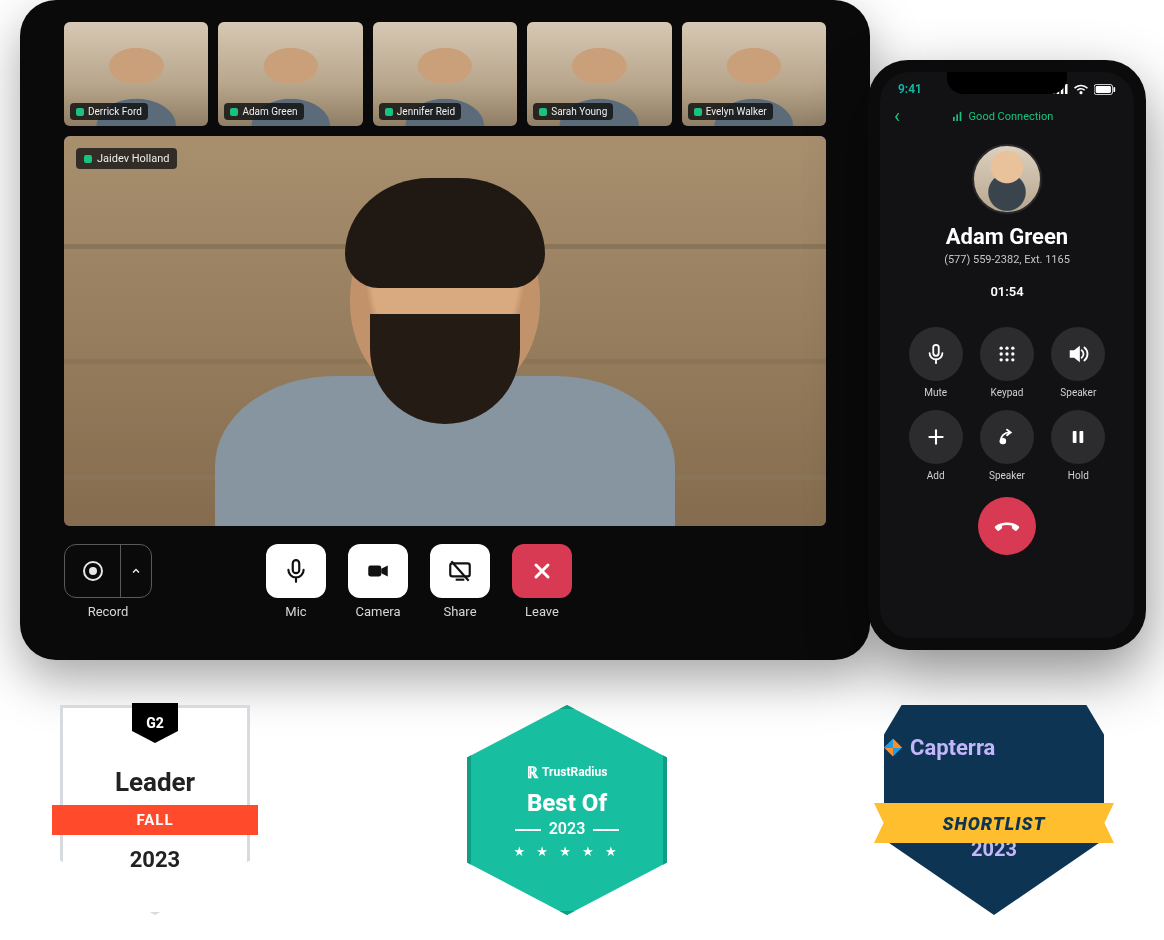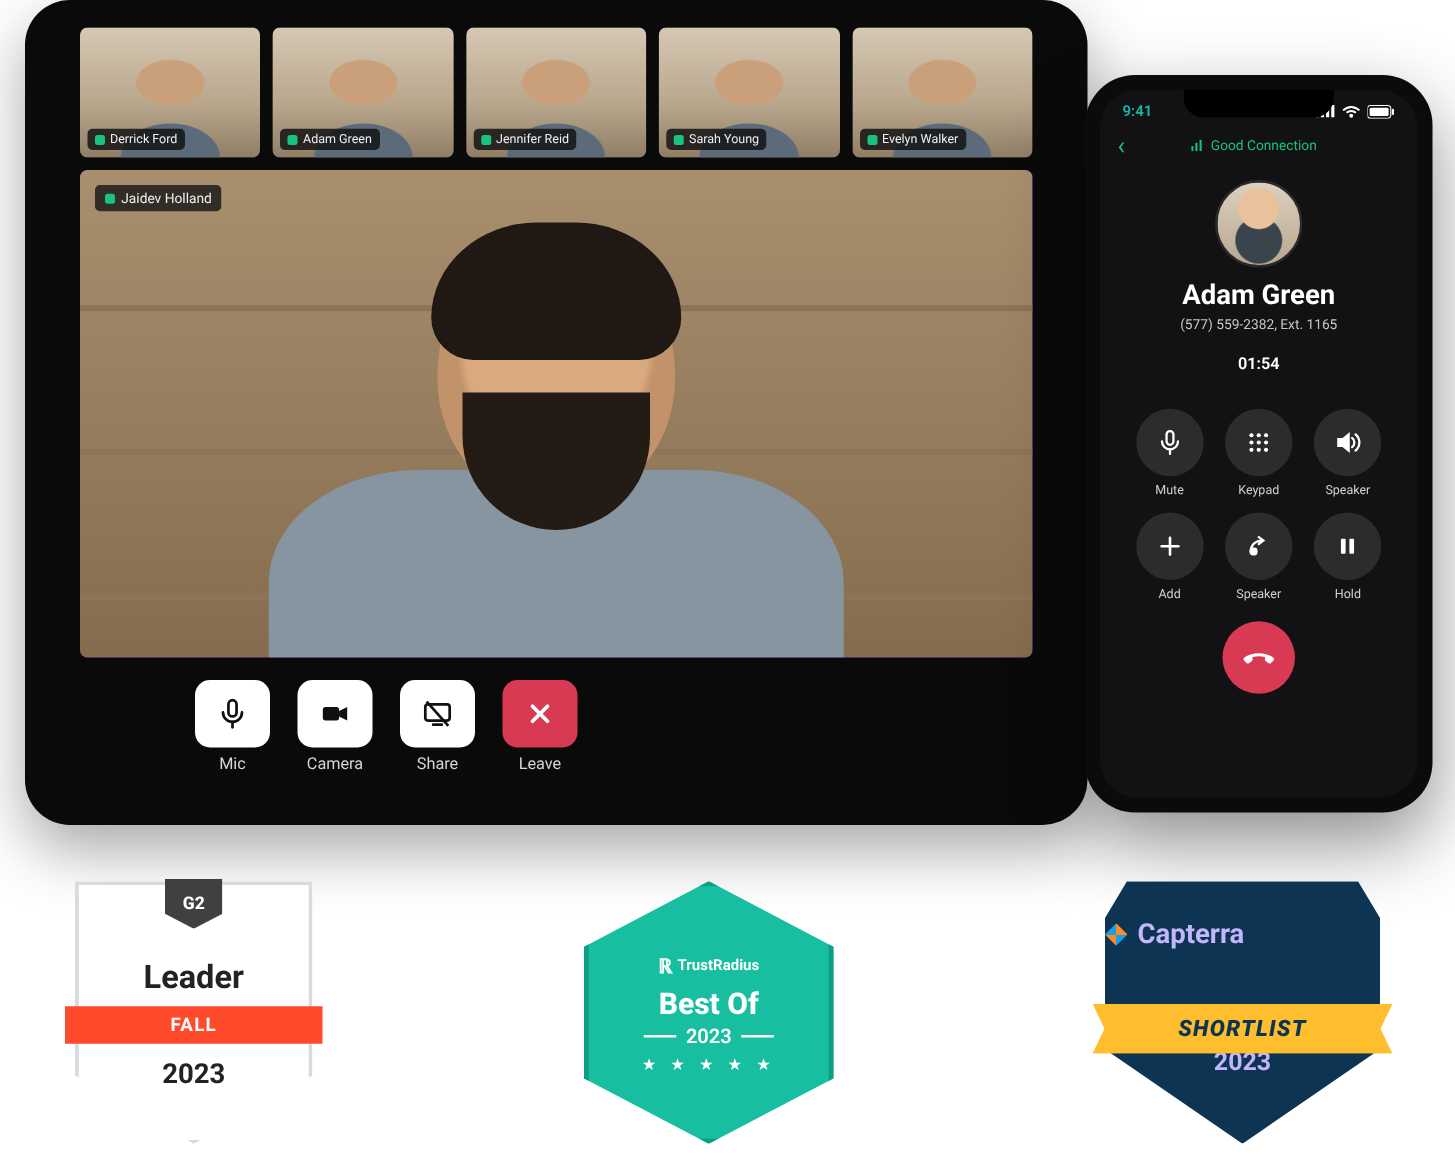--- a/index.html
+++ b/index.html
@@ -168,21 +168,21 @@
   .g2 {
     width:190px; height:210px; position:relative;
   }
   .g2-body {
     position:absolute; inset:0;
     background:#fff; border:3px solid #d7dbdf;
     clip-path: polygon(0 0,100% 0,100% 74%,50% 100%,0 74%);
   }
   .g2-top {
     position:absolute; top:-2px; left:50%; transform:translateX(-50%);
-    width:46px; height:40px; background:#404040;
+    width:46px; height:40px; background:#000000;
     clip-path: polygon(0 0,100% 0,100% 70%,50% 100%,0 70%);
     display:flex; align-items:center; justify-content:center; color:#fff; font-weight:800; font-size:14px;
   }
   .g2-title { position:absolute; top:62px; width:100%; text-align:center; font-size:26px; font-weight:700; color:#222; }
   .g2-ribbon {
     position:absolute; top:100px; left:-8px; right:-8px; height:30px;
     background:#ff4a2b; color:#fff; display:flex; align-items:center; justify-content:center;
     font-size:15px; font-weight:700; letter-spacing:1px;
   }
   .g2-year { position:absolute; top:142px; width:100%; text-align:center; font-size:22px; font-weight:700; color:#222; }
@@ -289,20 +289,36 @@
       <div class="beard"></div>
     </div>
     <div class="main-name">
       <span class="mic-dot"></span>
       <span>Jaidev Holland</span>
     </div>
   </div>
 
   <div class="controls">
 
+    <div class="ctrl-group">
+      <div class="split-btn">
+        <div class="main">
+          <svg width="24" height="24" viewBox="0 0 24 24" fill="none" stroke="#e6e6e6" stroke-width="2">
+              <circle cx="12" cy="12" r="9"></circle>
+              <circle cx="12" cy="12" r="3" fill="#e6e6e6"></circle>
+            </svg>
+        </div>
+        <div class="caret">
+          <svg width="12" height="12" viewBox="0 0 24 24" fill="none" stroke="#e6e6e6" stroke-width="3">
+              <polyline points="6 15 12 9 18 15"></polyline>
+            </svg>
+        </div>
+      </div>
+      <div class="ctrl-label">Record</div>
+    </div>
 
 
     <div class="spacer-1"></div>
 
     <div class="ctrl-group">
       <div class="sq-btn white">
         <svg width="26" height="26" viewBox="0 0 24 24" fill="none" stroke="#111" stroke-width="2" stroke-linecap="round">
             <rect x="9" y="2" width="6" height="12" rx="3"></rect>
             <path d="M5 11a7 7 0 0014 0"></path>
             <line x1="12" y1="18" x2="12" y2="22"></line>

